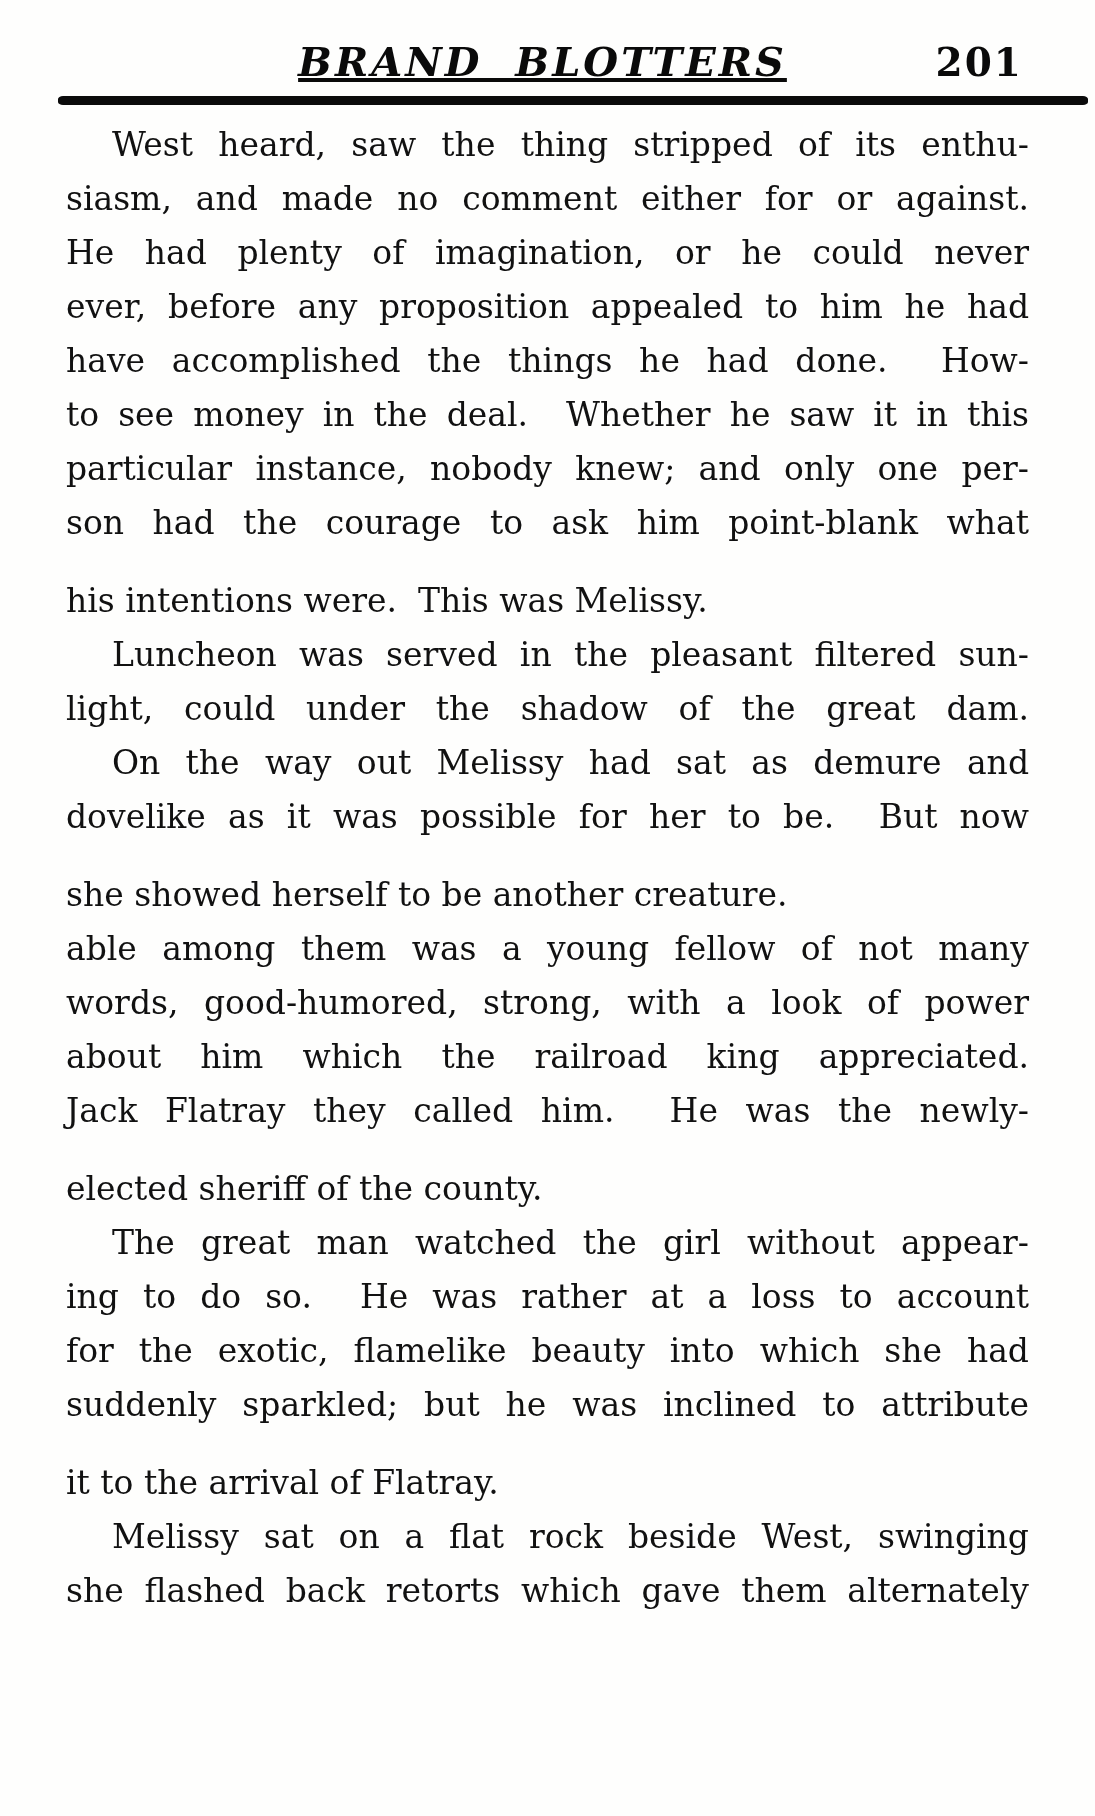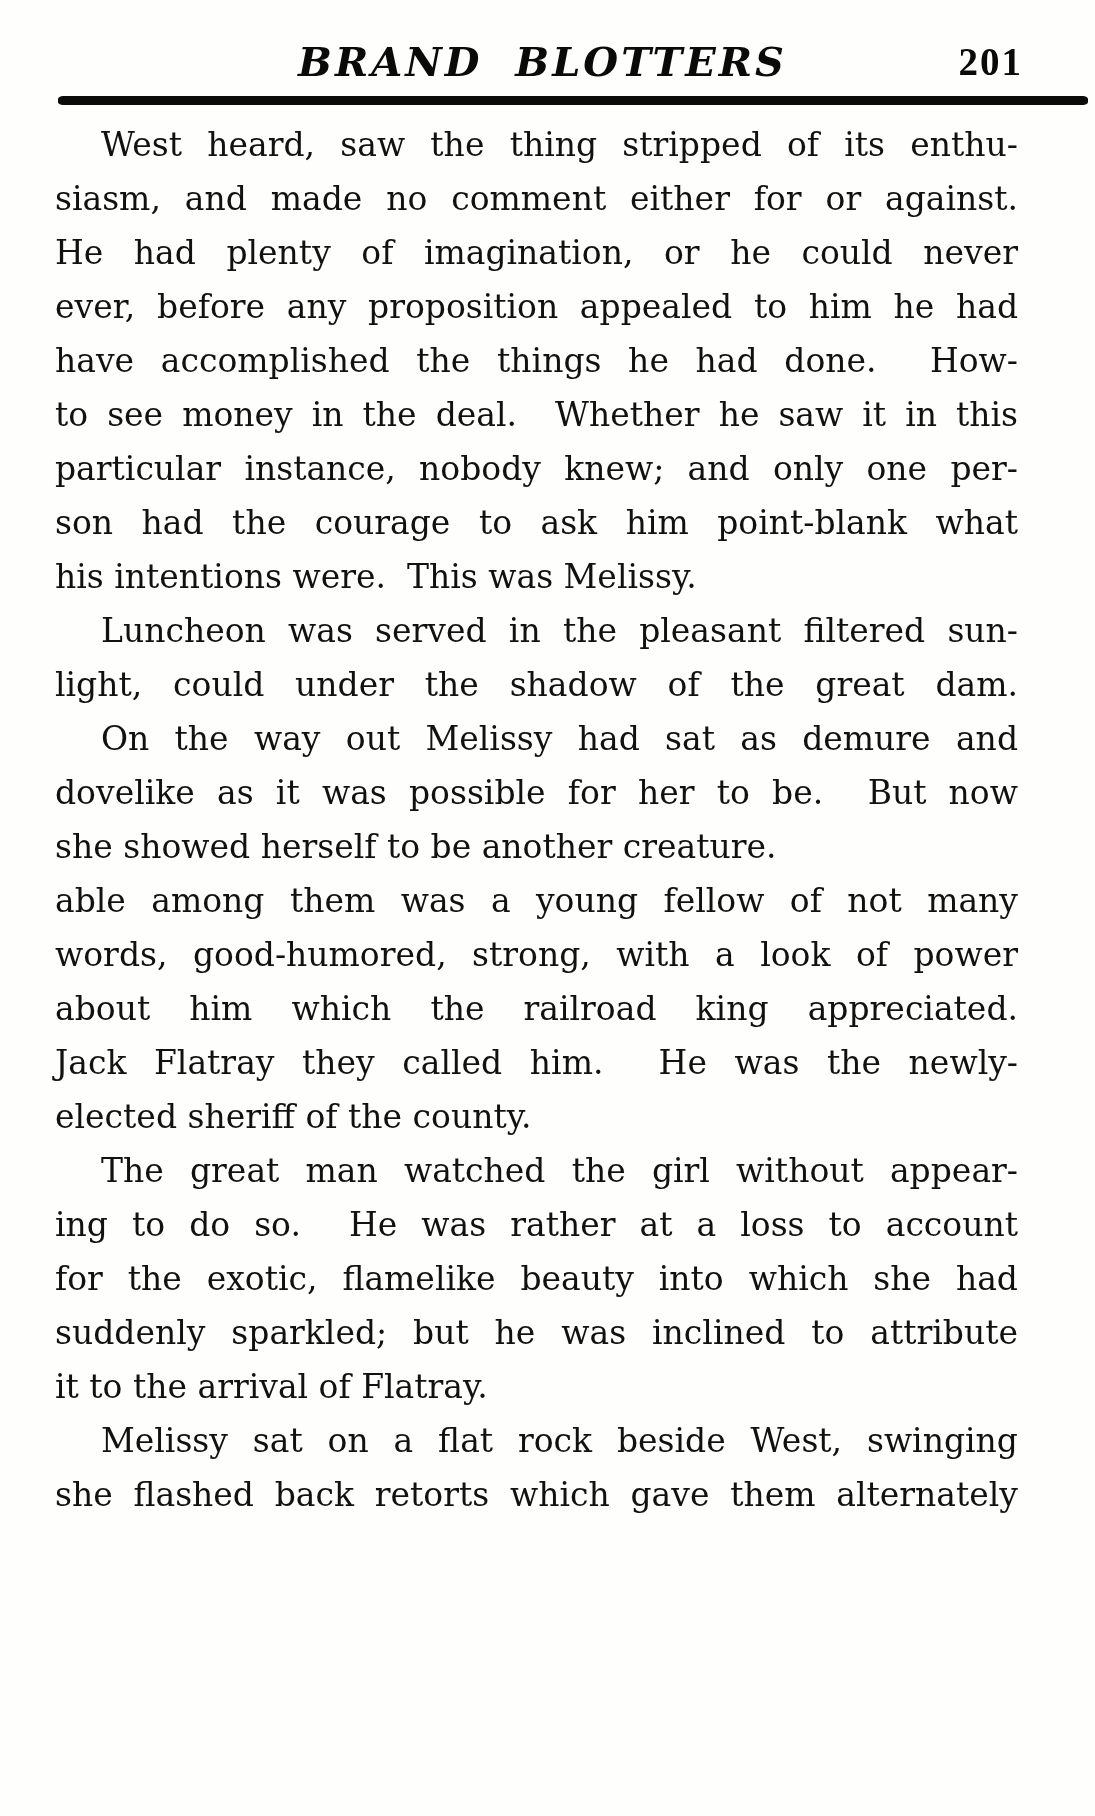--- a/index.html
+++ b/index.html
@@ -21,53 +21,54 @@
   }
   .title {
     position: absolute; left: 0; right: 0; top: 0;
     text-align: center;
     font-style: italic;
     font-weight: bold;
     font-size: 40px;
     letter-spacing: 3px;
     word-spacing: 16px;
     color: #0a0a0a;
+    text-decoration: underline;
   }
   .pagenum {
     position: absolute; right: 2px; top: 1px;
     font-weight: bold;
     font-size: 39px;
     letter-spacing: 2px;
     color: #0a0a0a;
-    font-family: Liberation Serif, serif;
   }
   .rule {
     position: absolute;
     top: 96px; left: 58px;
     width: 1030px; height: 9px;
     background: #0b0b0b;
     border-radius: 5px / 3px;
   }
   .text-block {
     position: absolute;
-    top: 118px; left: 55px;
+    top: 118px; left: 66px;
     width: 963px;
   }
   .paragraph { margin: 0; padding: 0; }
   .line {
     font-size: 33px;
     line-height: 54px;
     color: #111111;
     text-align: justify;
     text-align-last: justify;
   }
   .line.indent { text-indent: 46px; }
   .line.last {
     text-align: left;
     text-align-last: left;
+    margin-top: 24px;
   }
 </style>
 </head>
 <body>
 
 <div class="page">
   <div class="header">
     <div class="title">BRAND BLOTTERS</div>
     <div class="pagenum">201</div>
   </div>

